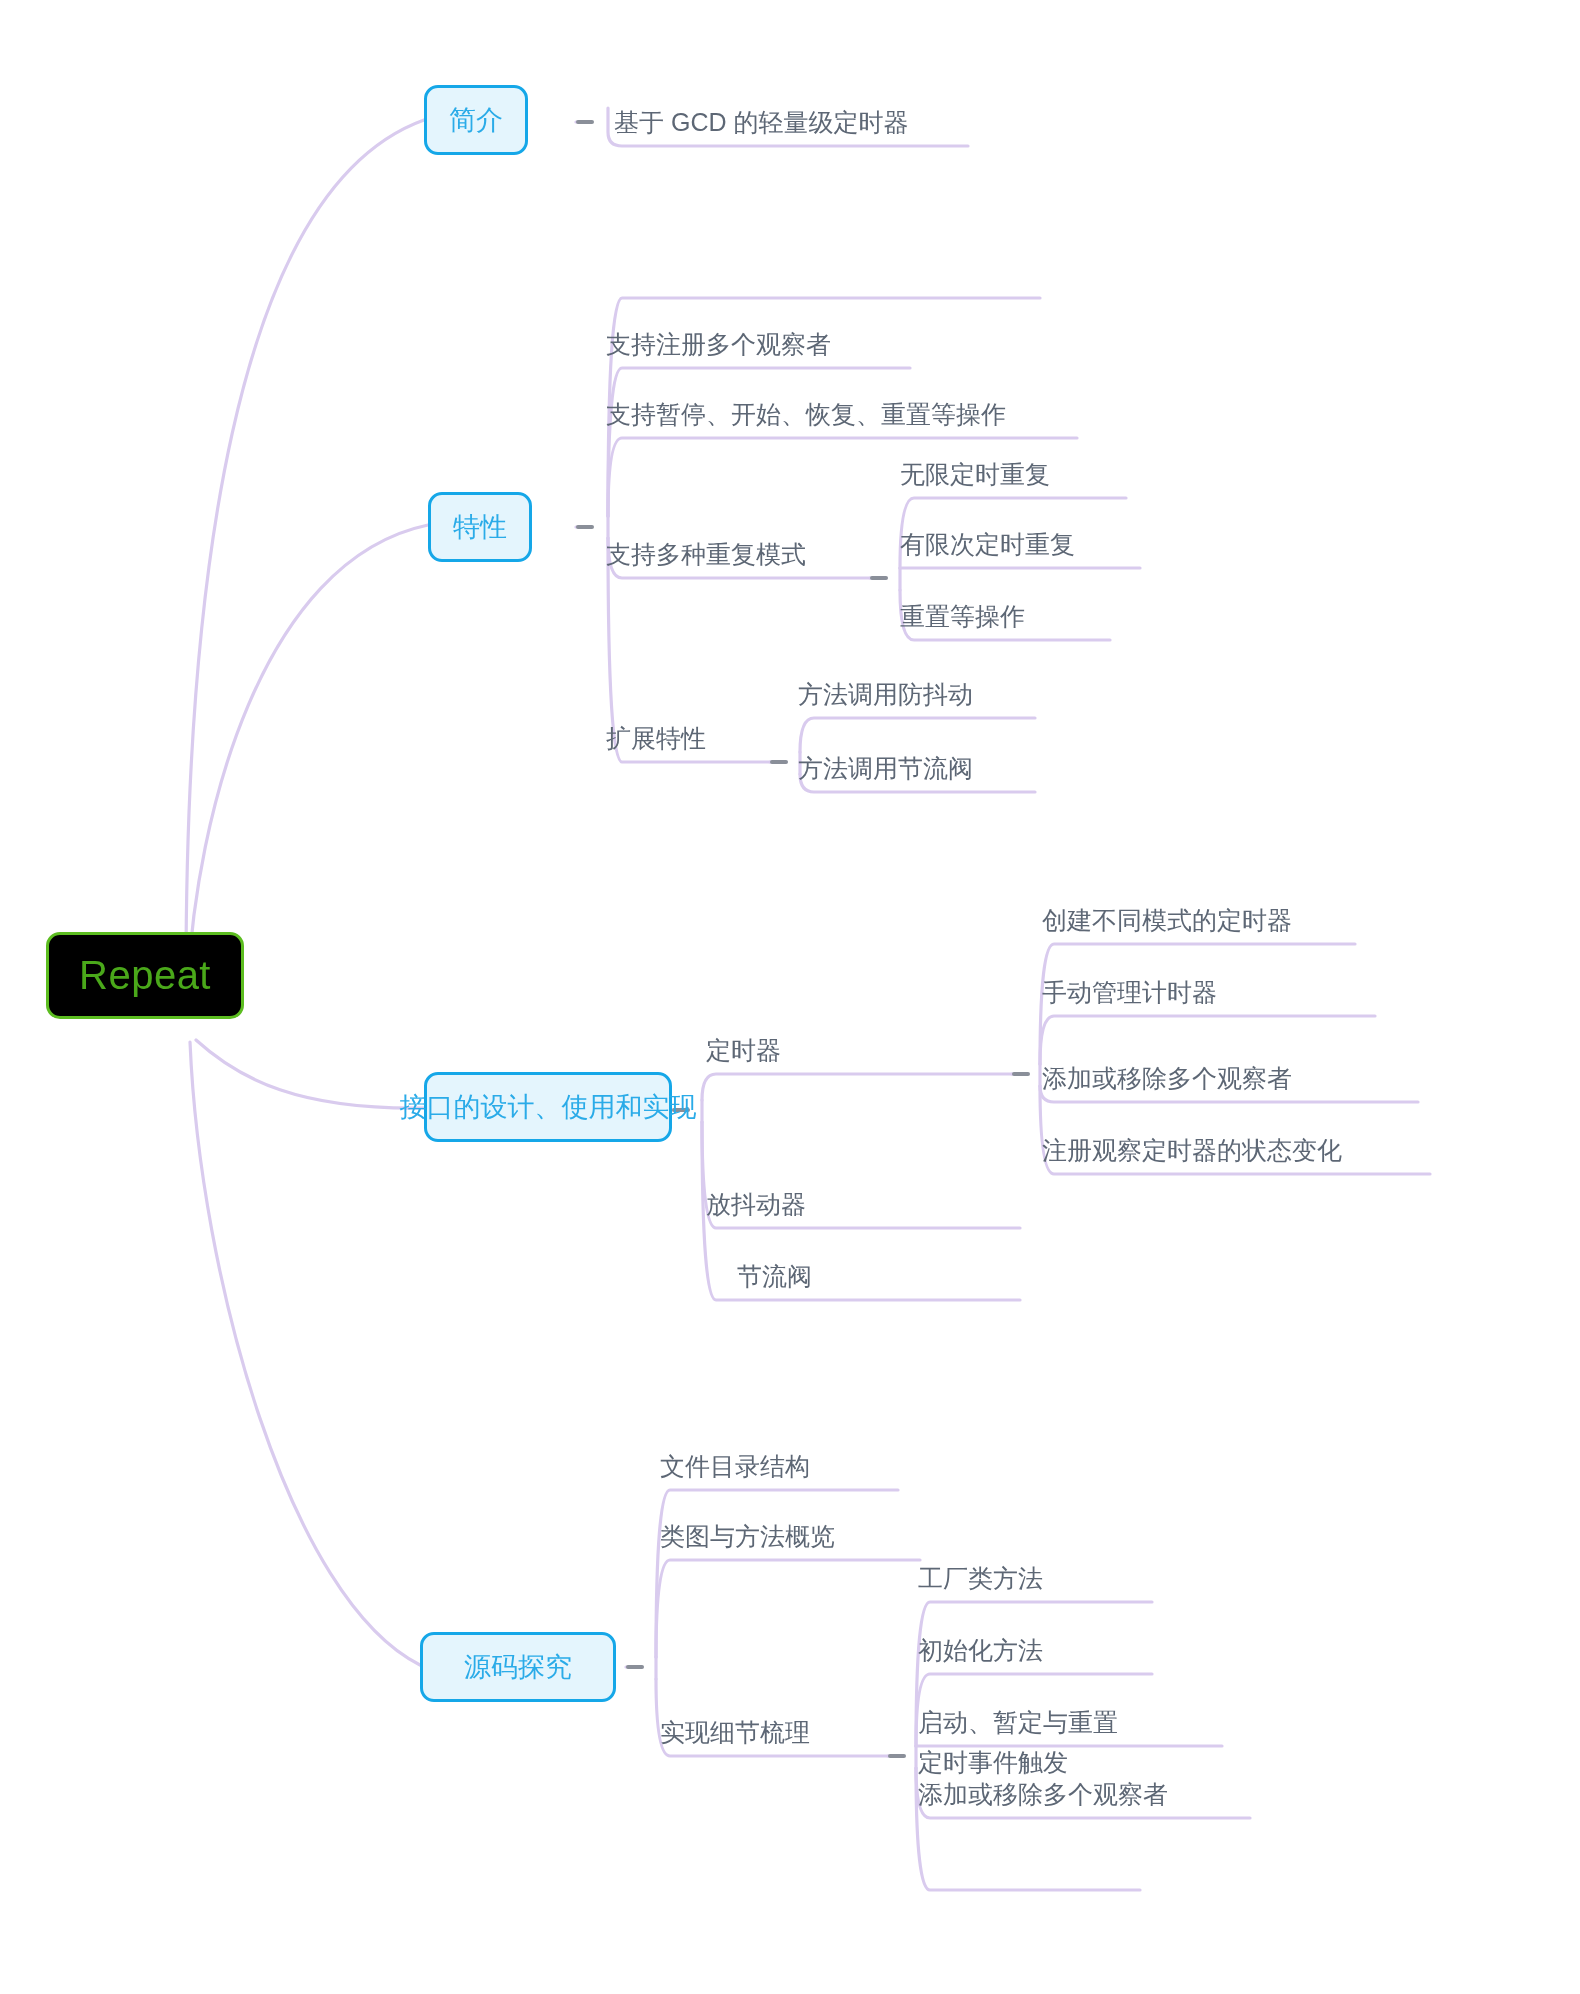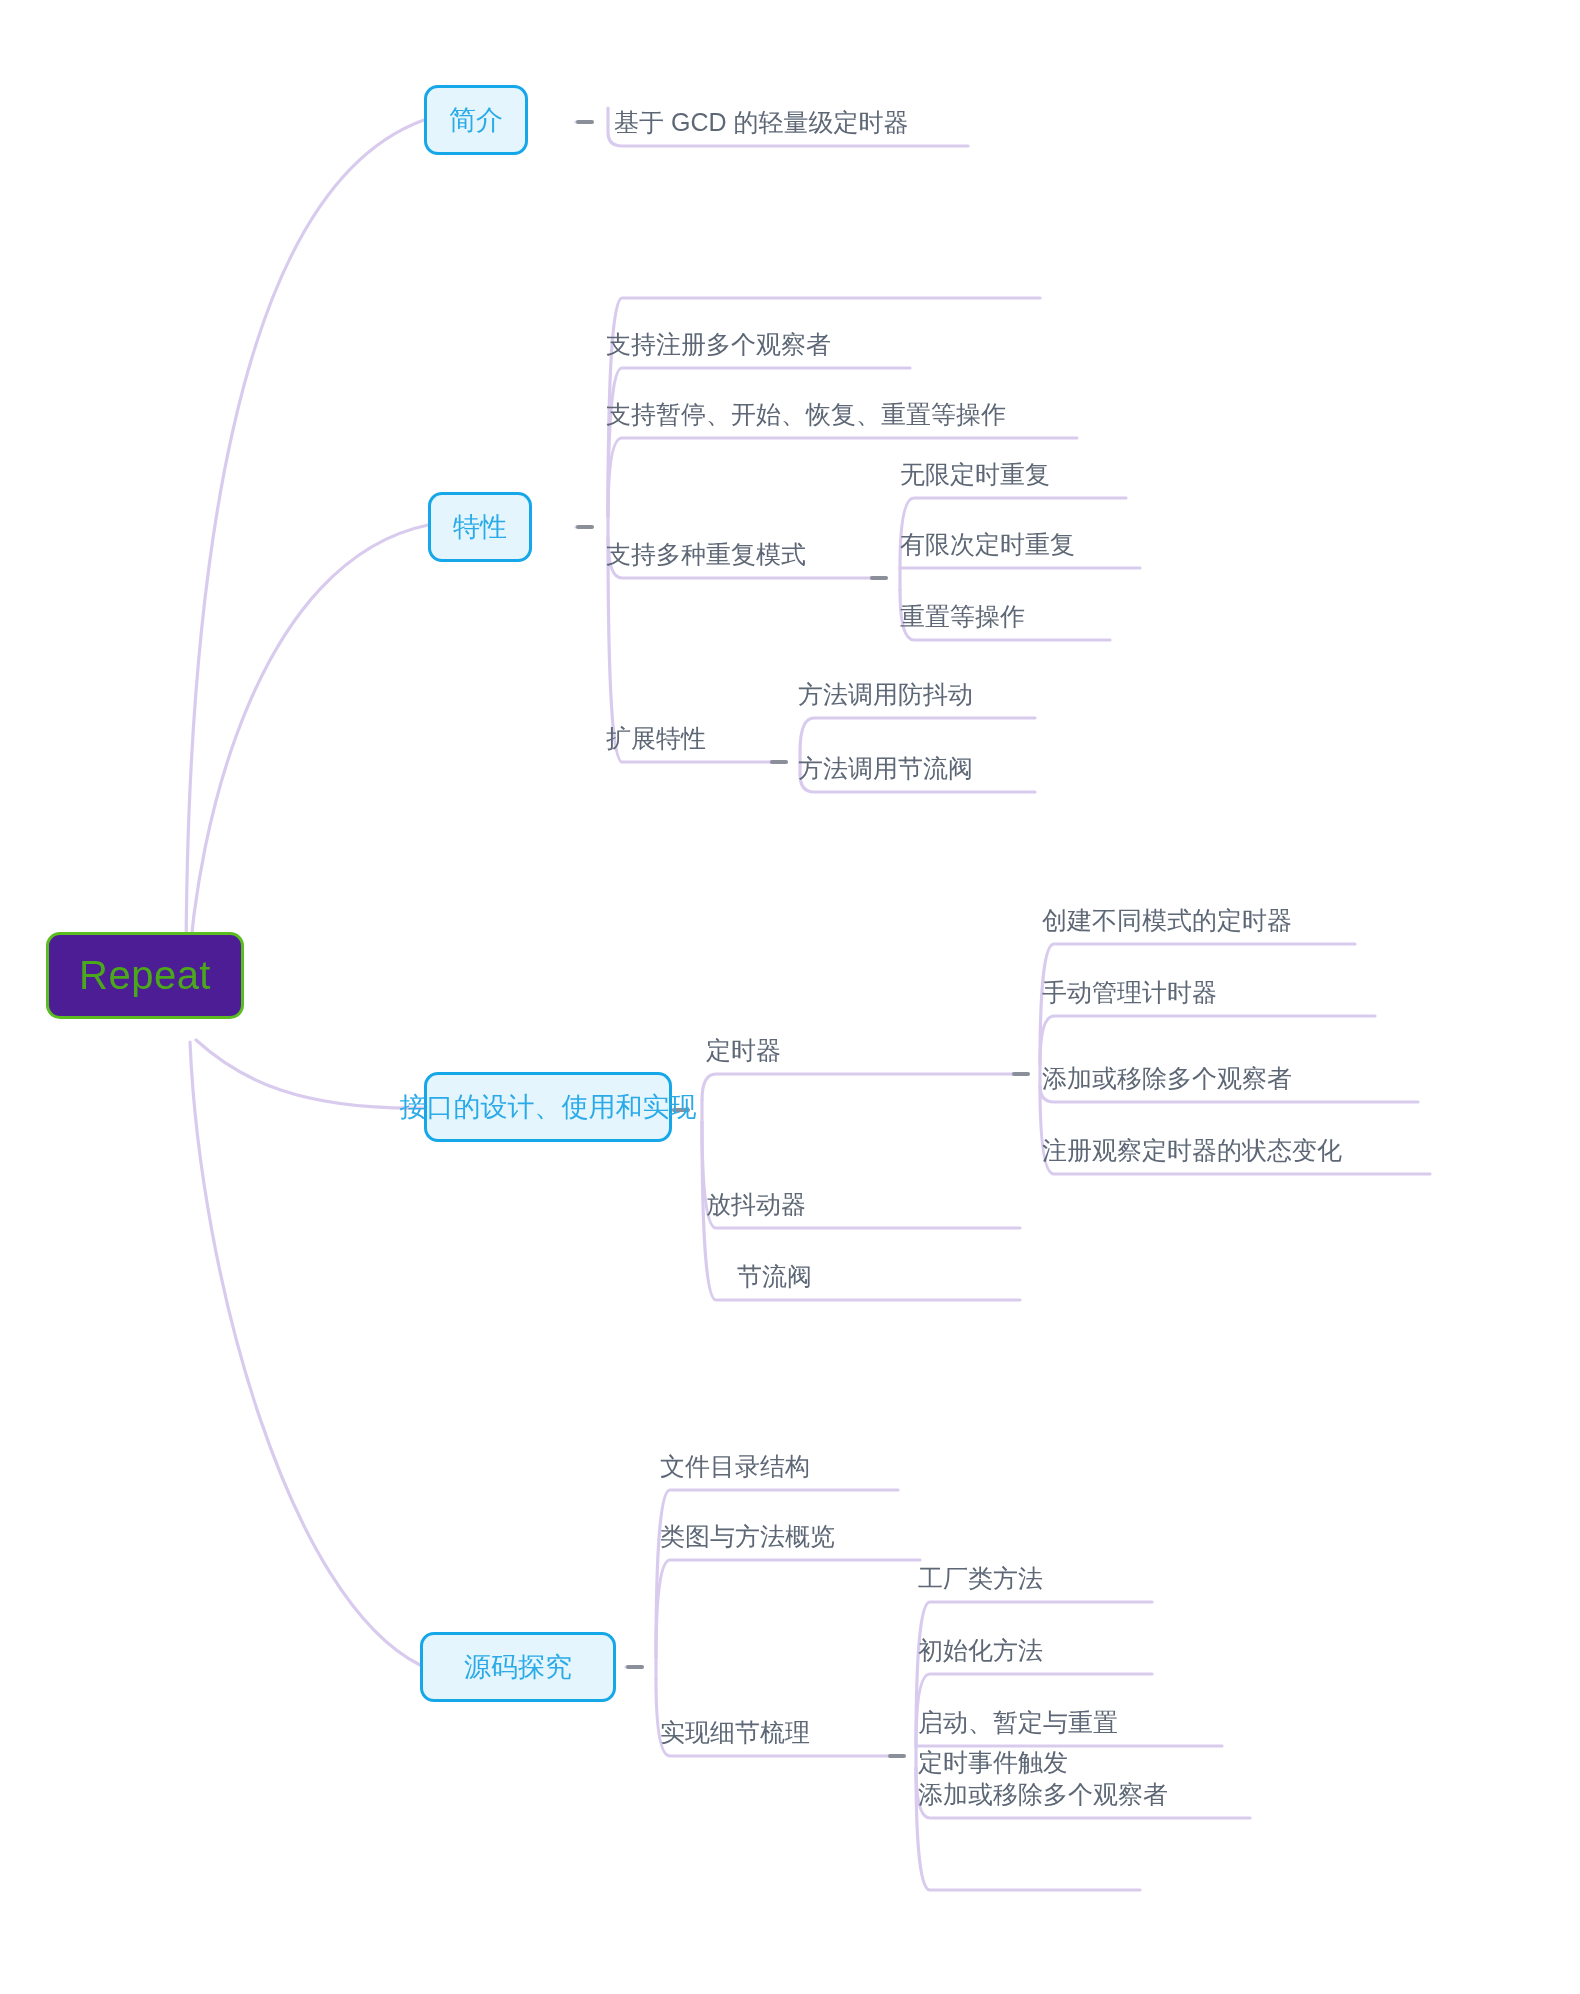--- a/index.html
+++ b/index.html
@@ -31,21 +31,21 @@
     position: absolute;
     box-sizing: border-box;
     white-space: nowrap;
     display: flex;
     align-items: center;
     justify-content: center;
   }
   
   .node.root {
     border: 3px solid #5cbd20;
-    background: #4c1d95;
+    background: #000000;
     border-radius: 14px;
     color: #4aa81a;
     font-size: 40px;
     letter-spacing: 0.5px;
     padding: 0 26px;
   }
   
   .node.blue {
     border: 3px solid #15a7e8;
     background: #e4f5fd;

